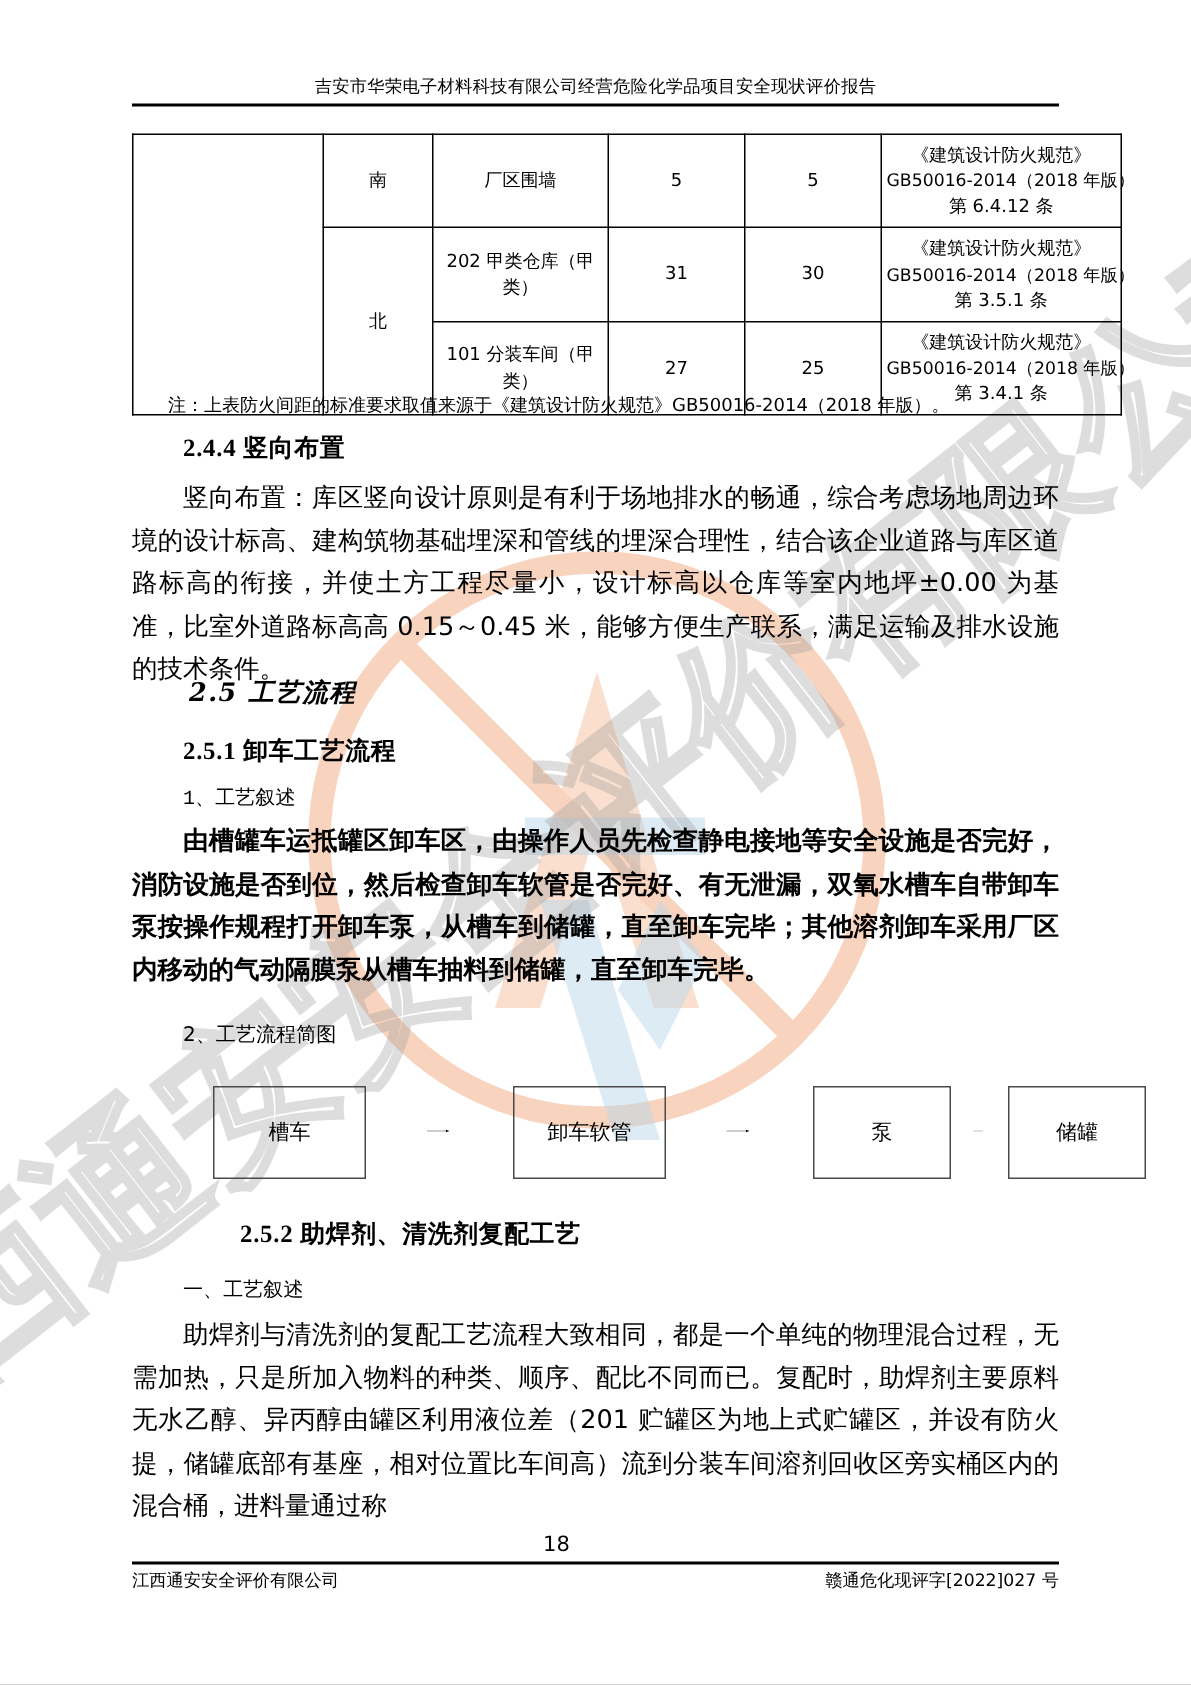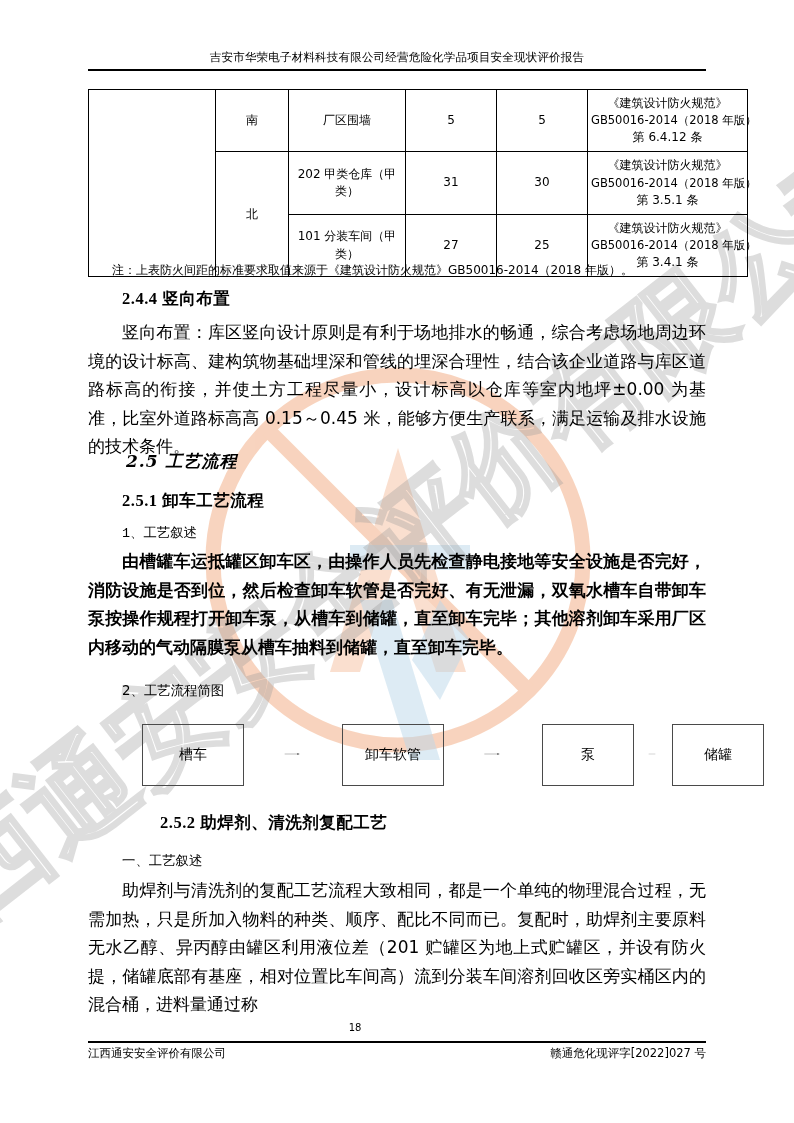--- a/index.html
+++ b/index.html
@@ -144,22 +144,23 @@
     color: #000000;
   }
   .flow-conn { position: absolute; top: 29px; height: 2px; }
 
   
   .pagenum {
     position: absolute;
     left: 0; top: 1022px;
     width: 710px;
     text-align: center;
-    font-size: 10px;
-    z-index: 3;
+    font-size: 14px;
+    z-index: 3;
+    padding-left: 16px;
   }
   .footer-rule {
     position: absolute;
     left: 88px; top: 1041px;
     width: 618px;
     border-top: 2.2px solid #000;
     z-index: 3;
   }
   .footer-left {
     position: absolute;

